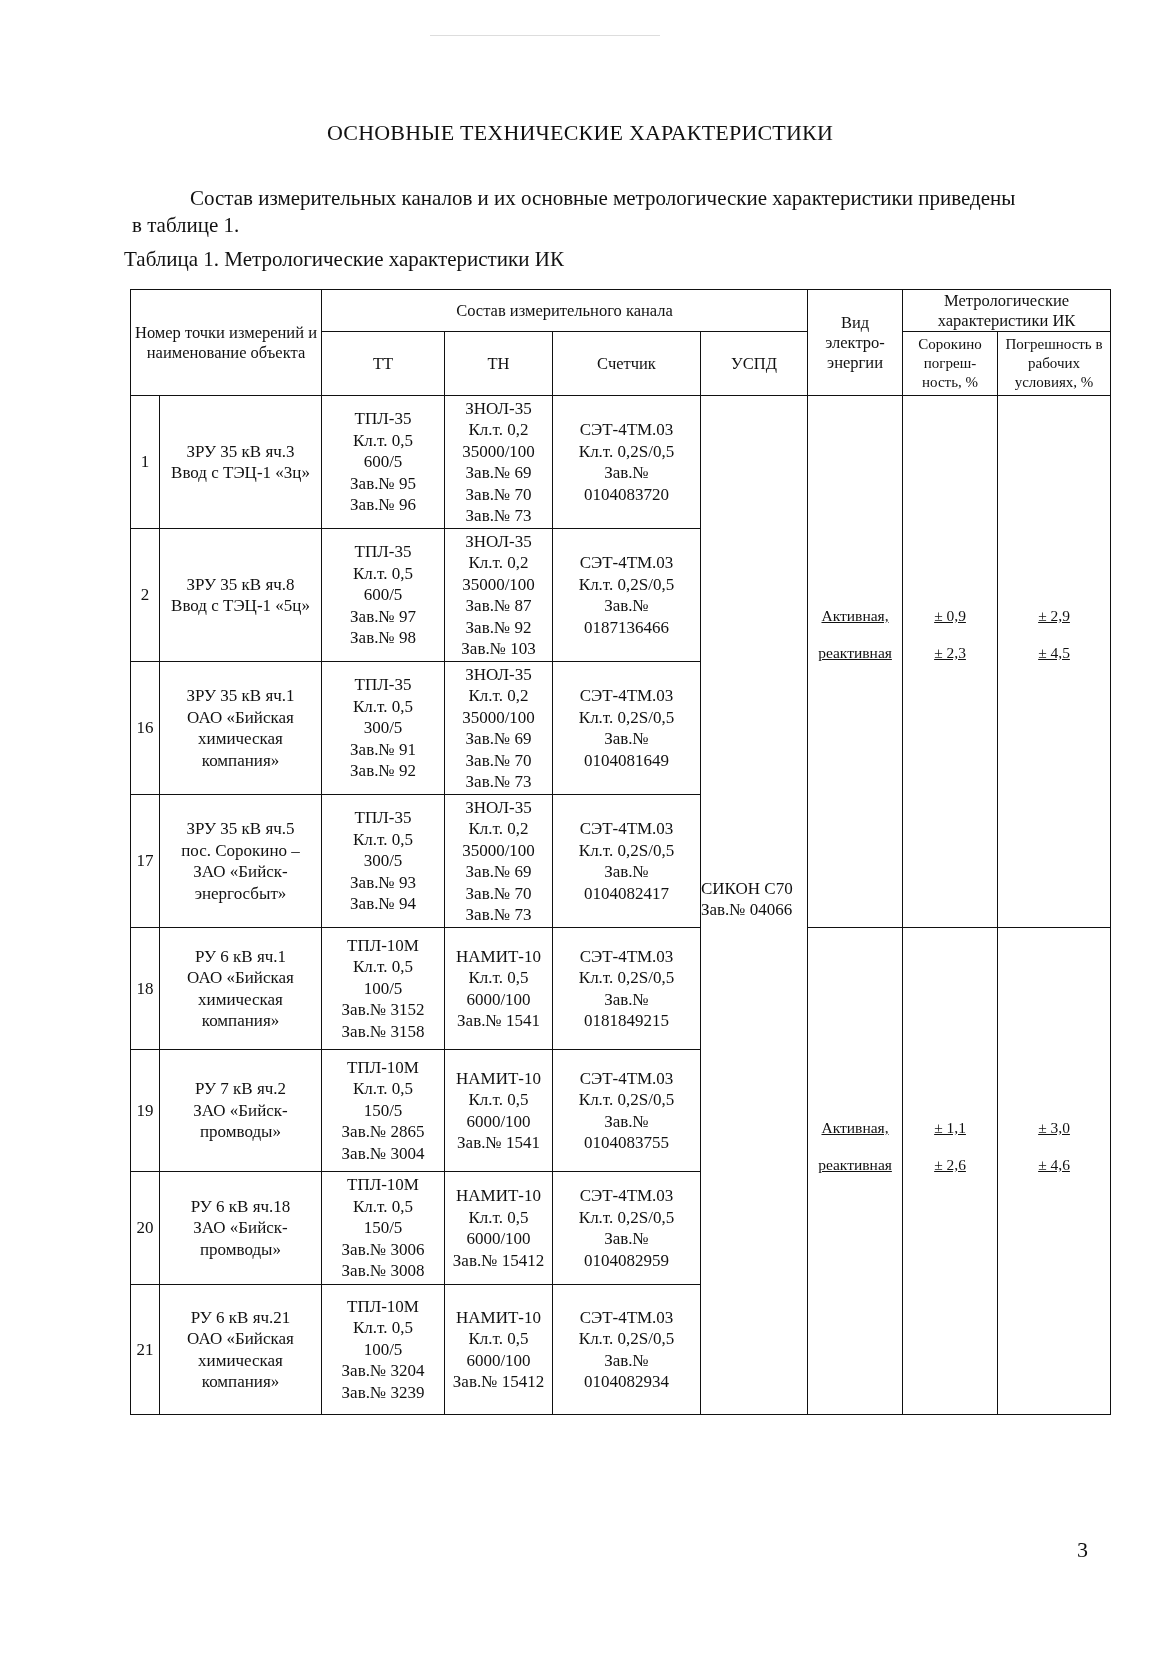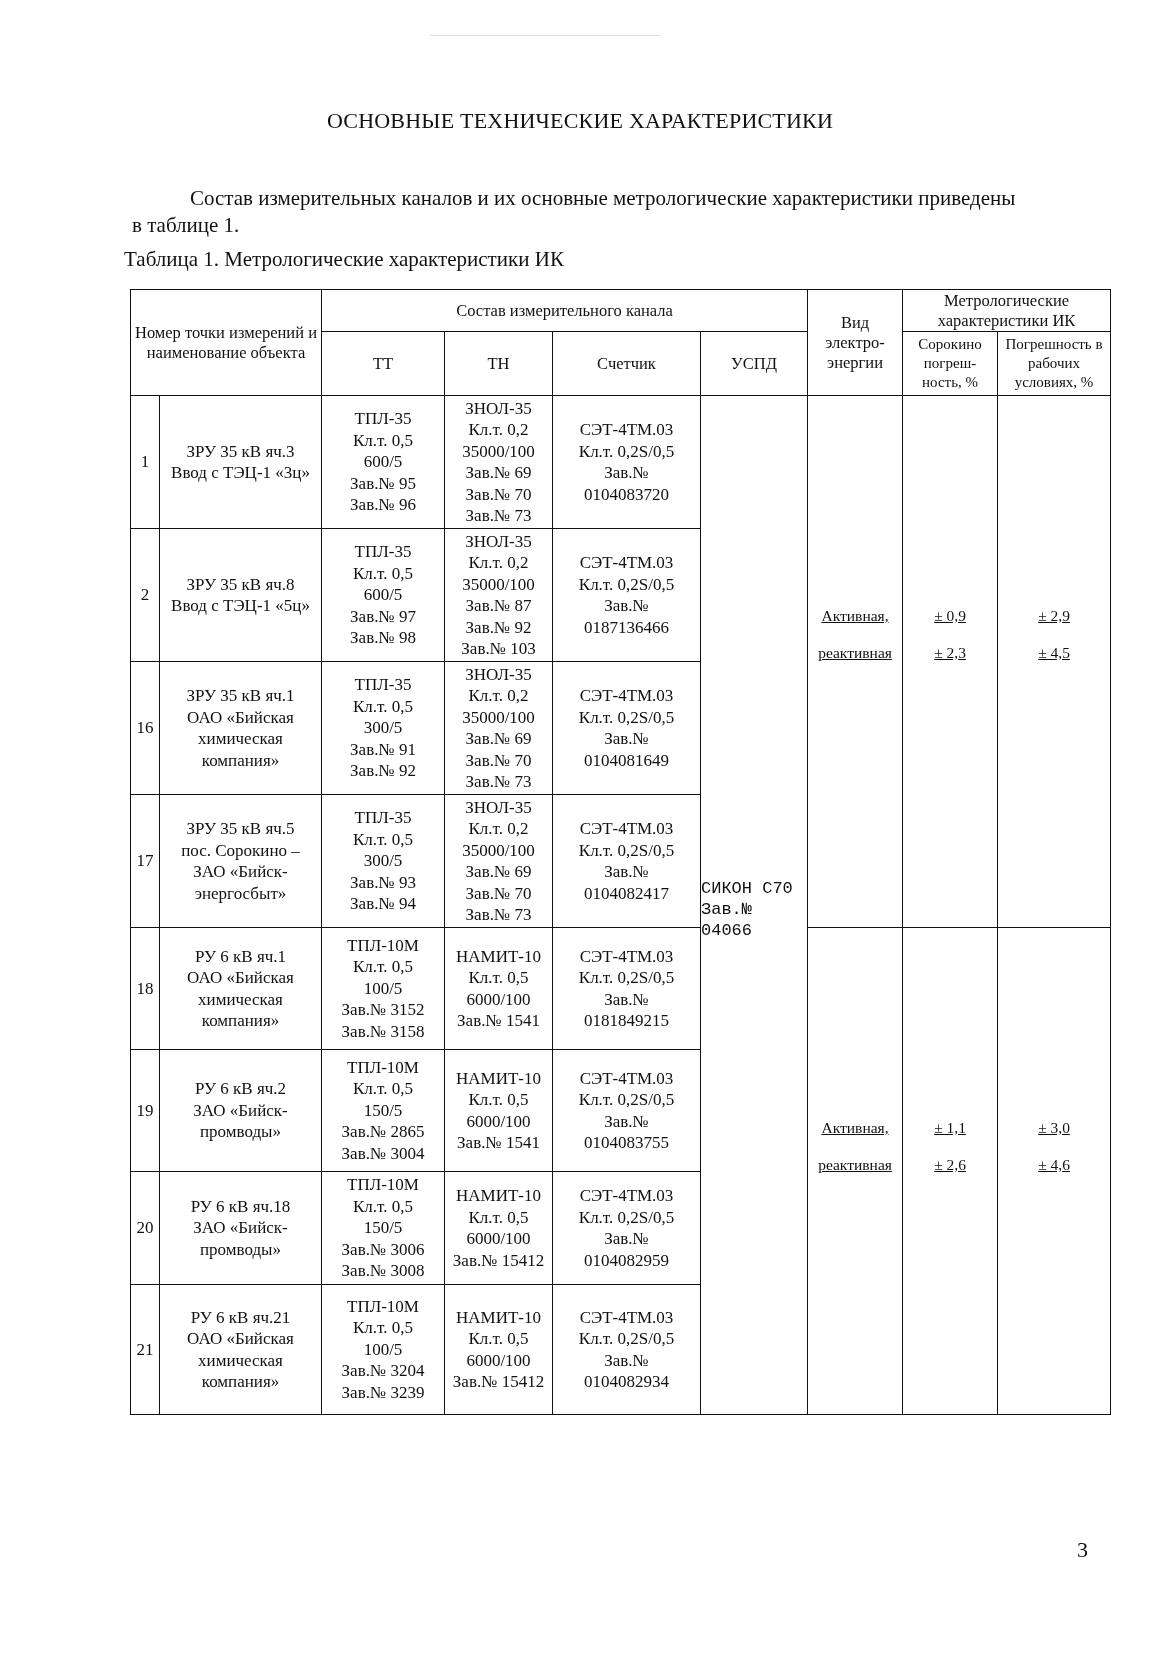--- a/index.html
+++ b/index.html
@@ -1,21 +1,21 @@
 <!DOCTYPE html>
 <html><head>
 <meta charset="utf-8">
 <style>
   html, body { margin: 0; padding: 0; background: #ffffff; }
   body {
     width: 1175px; height: 1657px; position: relative; overflow: hidden;
     font-family: "Liberation Serif", "DejaVu Serif", serif; color: #111;
   }
   .page-title {
-    position: absolute; left: 0; width: 1112px; top: 108px;
+    position: absolute; left: 0; width: 1112px; top: 120px;
     text-align: center; font-size: 22px; letter-spacing: 0.2px;
     padding-left: 48px; box-sizing: border-box;
   }
   .intro {
     position: absolute; left: 132px; width: 960px; top: 185px;
     font-size: 21px; line-height: 27px;
   }
   .intro .indent { display: inline-block; width: 58px; }
   .caption {
     position: absolute; left: 124px; top: 247px; font-size: 21px;
@@ -104,21 +104,21 @@
           <div>Зав.№ 69</div>
           <div>Зав.№ 70</div>
           <div>Зав.№ 73</div>
         </td>
         <td>
           <div>СЭТ-4ТМ.03</div>
           <div>Кл.т. 0,2S/0,5</div>
           <div>Зав.№</div>
           <div>0104083720</div>
         </td>
-        <td rowspan="8" style="vertical-align:top; padding:0;font-family:Liberation Mono, monospace;">
+        <td rowspan="8" style="vertical-align:top; padding:0;">
         <div style="height:482px"></div>
         <div class="uspd-text">СИКОН С70</div>
         <div class="uspd-text">Зав.№ 04066</div>
       </td>
         <td rowspan="4" class="metro-cell col-metro">
           <div style="height:210px"></div>
           <div>Активная,</div>
           <div style="height:18px"></div>
           <div>реактивная</div>
         </td>
@@ -265,21 +265,21 @@
         <td rowspan="4" class="metro-cell col-metro">
           <div style="height:190px"></div>
           <div>± 3,0</div>
           <div style="height:18px"></div>
           <div>± 4,6</div>
         </td>
       </tr>
       <tr style="height: 122px;">
         <td>19</td>
         <td>
-          <div>РУ 6 кВ яч.2</div>
+          <div>РУ 7 кВ яч.2</div>
           <div>ЗАО «Бийск-</div>
           <div>промводы»</div>
         </td>
         <td>
           <div>ТПЛ-10М</div>
           <div>Кл.т. 0,5</div>
           <div>150/5</div>
           <div>Зав.№ 2865</div>
           <div>Зав.№ 3004</div>
         </td>

